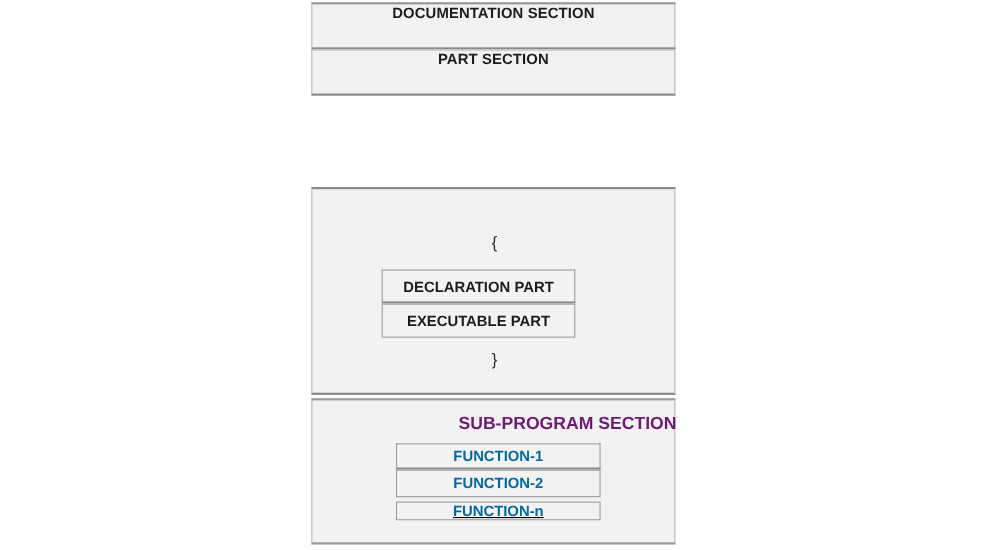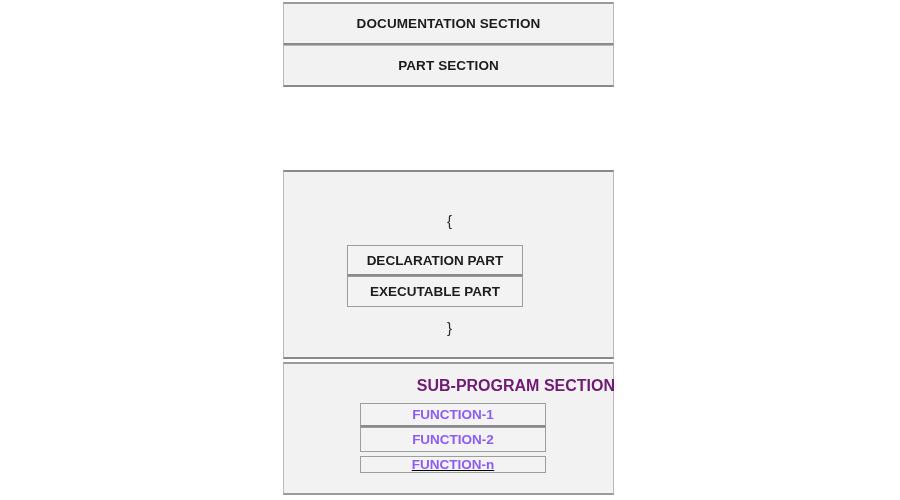--- a/index.html
+++ b/index.html
@@ -33,21 +33,20 @@
   
   .bar {
     position: absolute;
     left: 0;
     width: 331px;
     box-sizing: border-box;
     background: #f2f2f2;
     border: 1px solid #b8b8b8;
     border-bottom: 2px solid #8a8a8a;
     display: flex;
-    align-items: center;
     justify-content: center;
   }
   .bar:first-of-type {
     border-top: 2px solid #9a9a9a;
   }
 
   .bar-label {
     font-size: 13.5px;
     font-weight: bold;
     color: #1c1c1c;
@@ -168,21 +167,21 @@
     box-sizing: border-box;
     background: #f3f3f3;
     border: 1px solid #9d9d9d;
     display: flex;
     align-items: center;
     justify-content: center;
   }
   .fn-box-label {
     font-size: 13.5px;
     font-weight: bold;
-    color: #8b5cf6;
+    color: #0369a1;
     white-space: nowrap;
   }
 
   #fn-1 { top: 39px; height: 24px; border-bottom: 2px solid #8a8a8a; }
   #fn-2 { top: 63px; height: 25px; }
   #fn-n { top: 92px; height: 17px; text-decoration: underline; }
 </style>
 </head>
 <body>
 

